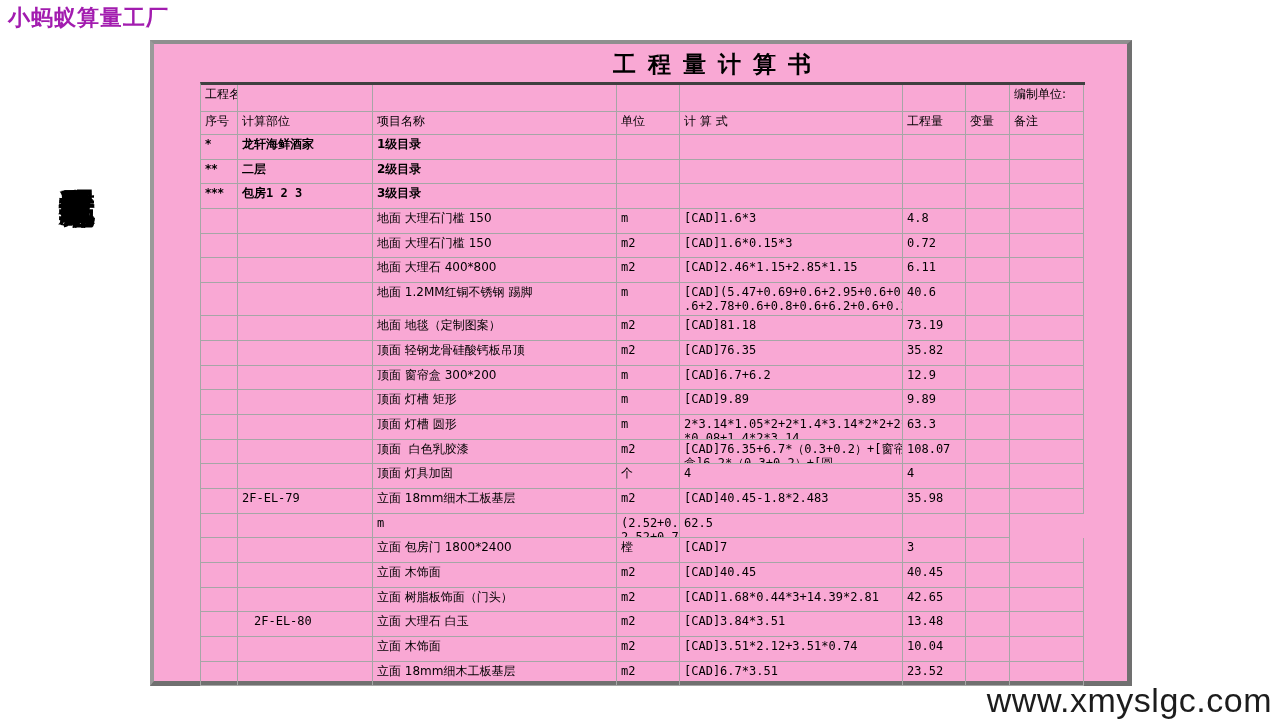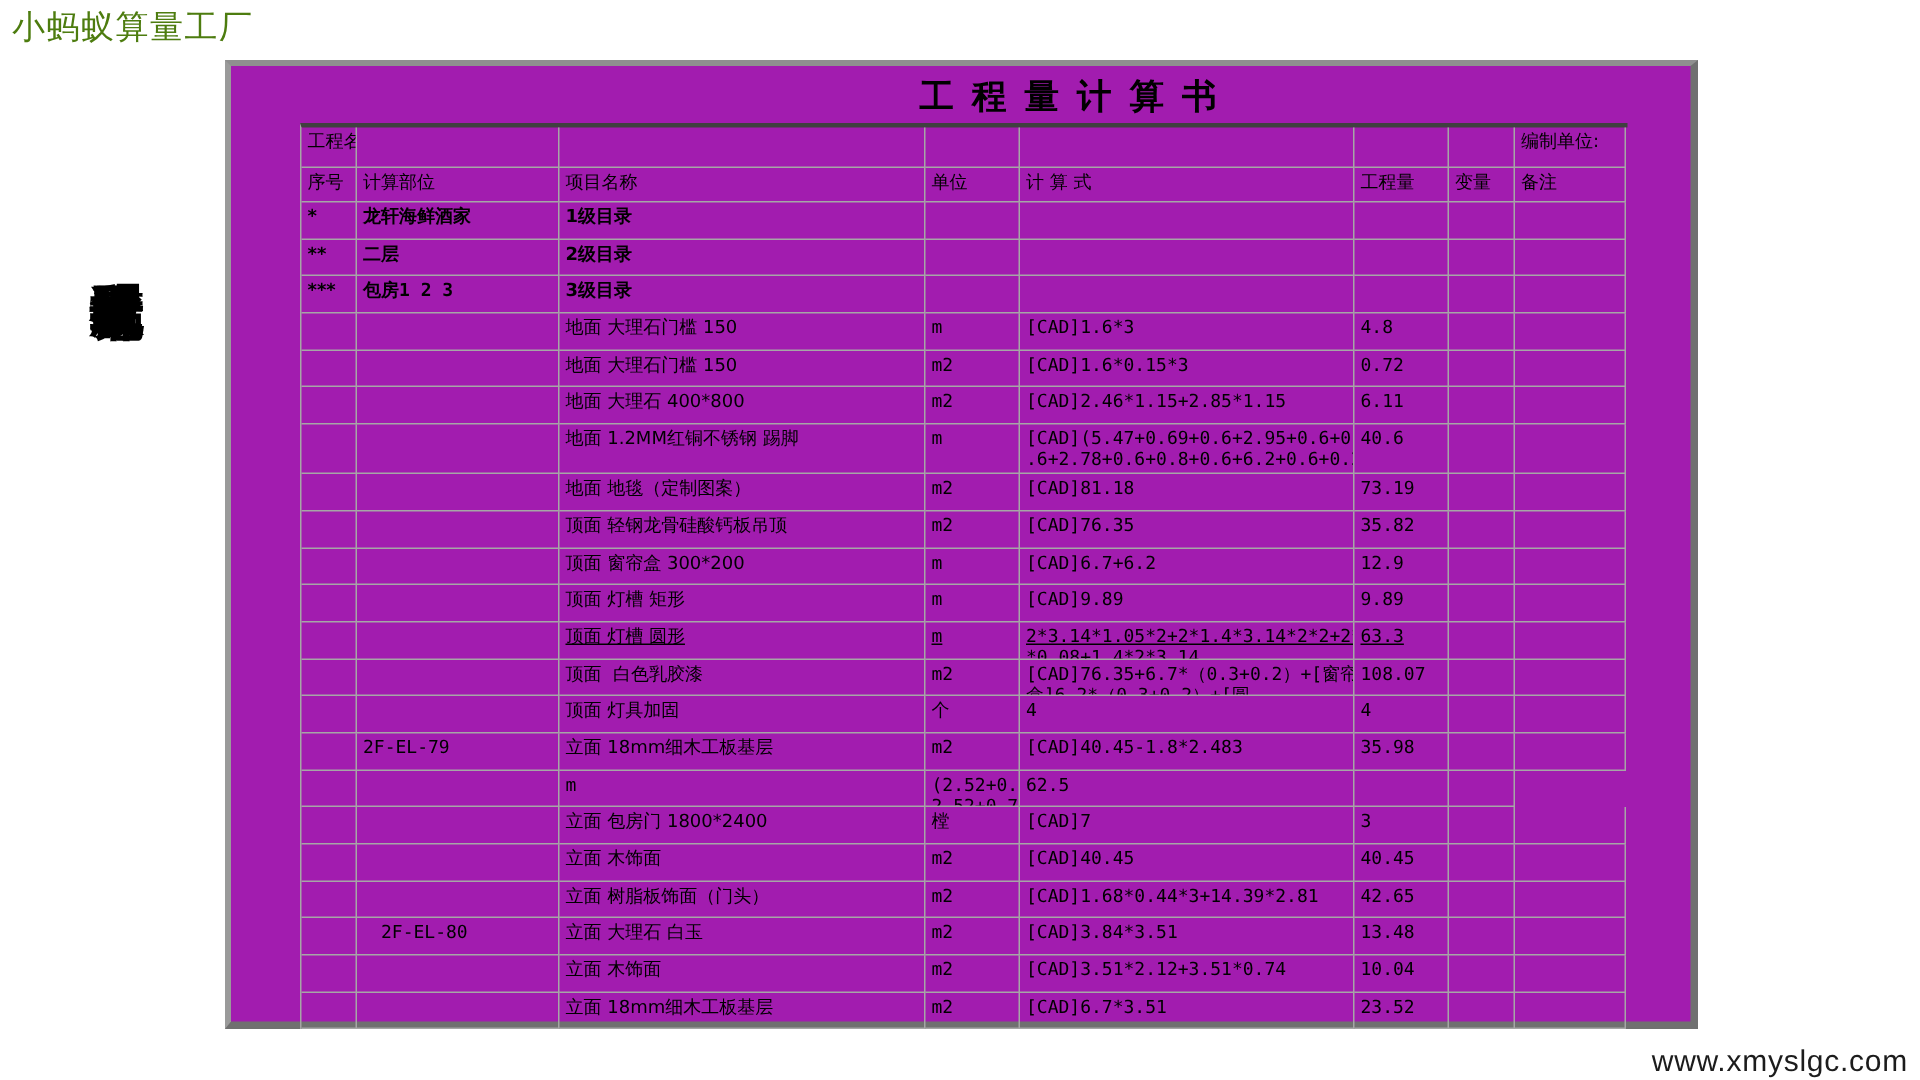--- a/index.html
+++ b/index.html
@@ -1,30 +1,30 @@
 <!DOCTYPE html>
 <html><head>
 <meta charset="utf-8">
 <style>
   html,body{margin:0;padding:0;background:#ffffff;}
   body{width:1280px;height:720px;position:relative;overflow:hidden;
        font-family:"DejaVu Sans",sans-serif;color:#000;}
 
-  .logo{position:absolute;left:8px;top:3px;font-size:22px;font-weight:normal;
-        color:#4d7c0f;letter-spacing:1px;}
+  .logo{position:absolute;left:8px;top:3px;font-size:22px;font-weight:bold;
+        color:#a21caf;letter-spacing:1px;}
 
   .vbanner{position:absolute;left:60px;top:162px;writing-mode:vertical-rl;
            font-family:"DejaVu Serif",serif;font-weight:bold;font-size:36px;
            letter-spacing:0px;color:#000;line-height:1;}
 
-  .website{position:absolute;right:8px;bottom:0px;font-size:20px;color:#1c1c1c;
+  .website{position:absolute;right:8px;bottom:0px;font-size:34px;color:#1c1c1c;
            font-family:"Liberation Sans",sans-serif;letter-spacing:0.5px;}
 
   .page{position:absolute;left:150px;top:40px;width:982px;height:646px;
-        box-sizing:border-box;background:#a21caf;
+        box-sizing:border-box;background:#f9a8d4;
         border-top:4px solid #8f8f8f;border-left:4px solid #9a9a9a;
         border-right:5px solid #707070;border-bottom:5px solid #707070;}
 
   .sheet-title{position:absolute;top:5px;left:0;width:884px;margin-left:46px;
         text-align:center;text-indent:142px;font-size:23px;font-weight:bold;
         letter-spacing:2px;white-space:pre;}
 
   .tbl{position:absolute;left:46px;top:38px;width:884px;
        border-top:3px solid #404040;border-left:1px solid #a6a6a6;
        box-sizing:content-box;}
@@ -171,21 +171,21 @@
       <div class="tr " style="height: 24.7px;">
         <div class="td"></div>
         <div class="td mono"></div>
         <div class="td">顶面 灯槽 矩形</div>
         <div class="td mono">m</div>
         <div class="td mono"><div class="fline">[CAD]9.89</div></div>
         <div class="td mono">9.89</div>
         <div class="td"></div>
         <div class="td"></div>
       </div>
-      <div class="tr " style="height: 24.7px; text-decoration: underline;">
+      <div class="tr " style="height: 24.7px;">
         <div class="td"></div>
         <div class="td mono"></div>
         <div class="td">顶面 灯槽 圆形</div>
         <div class="td mono">m</div>
         <div class="td mono"><div class="fline">2*3.14*1.05*2+2*1.4*3.14*2*2+2*3.14</div><div class="fline">*0.08+1.4*2*3.14</div></div>
         <div class="td mono">63.3</div>
         <div class="td"></div>
         <div class="td"></div>
       </div>
       <div class="tr " style="height: 24.7px;">

